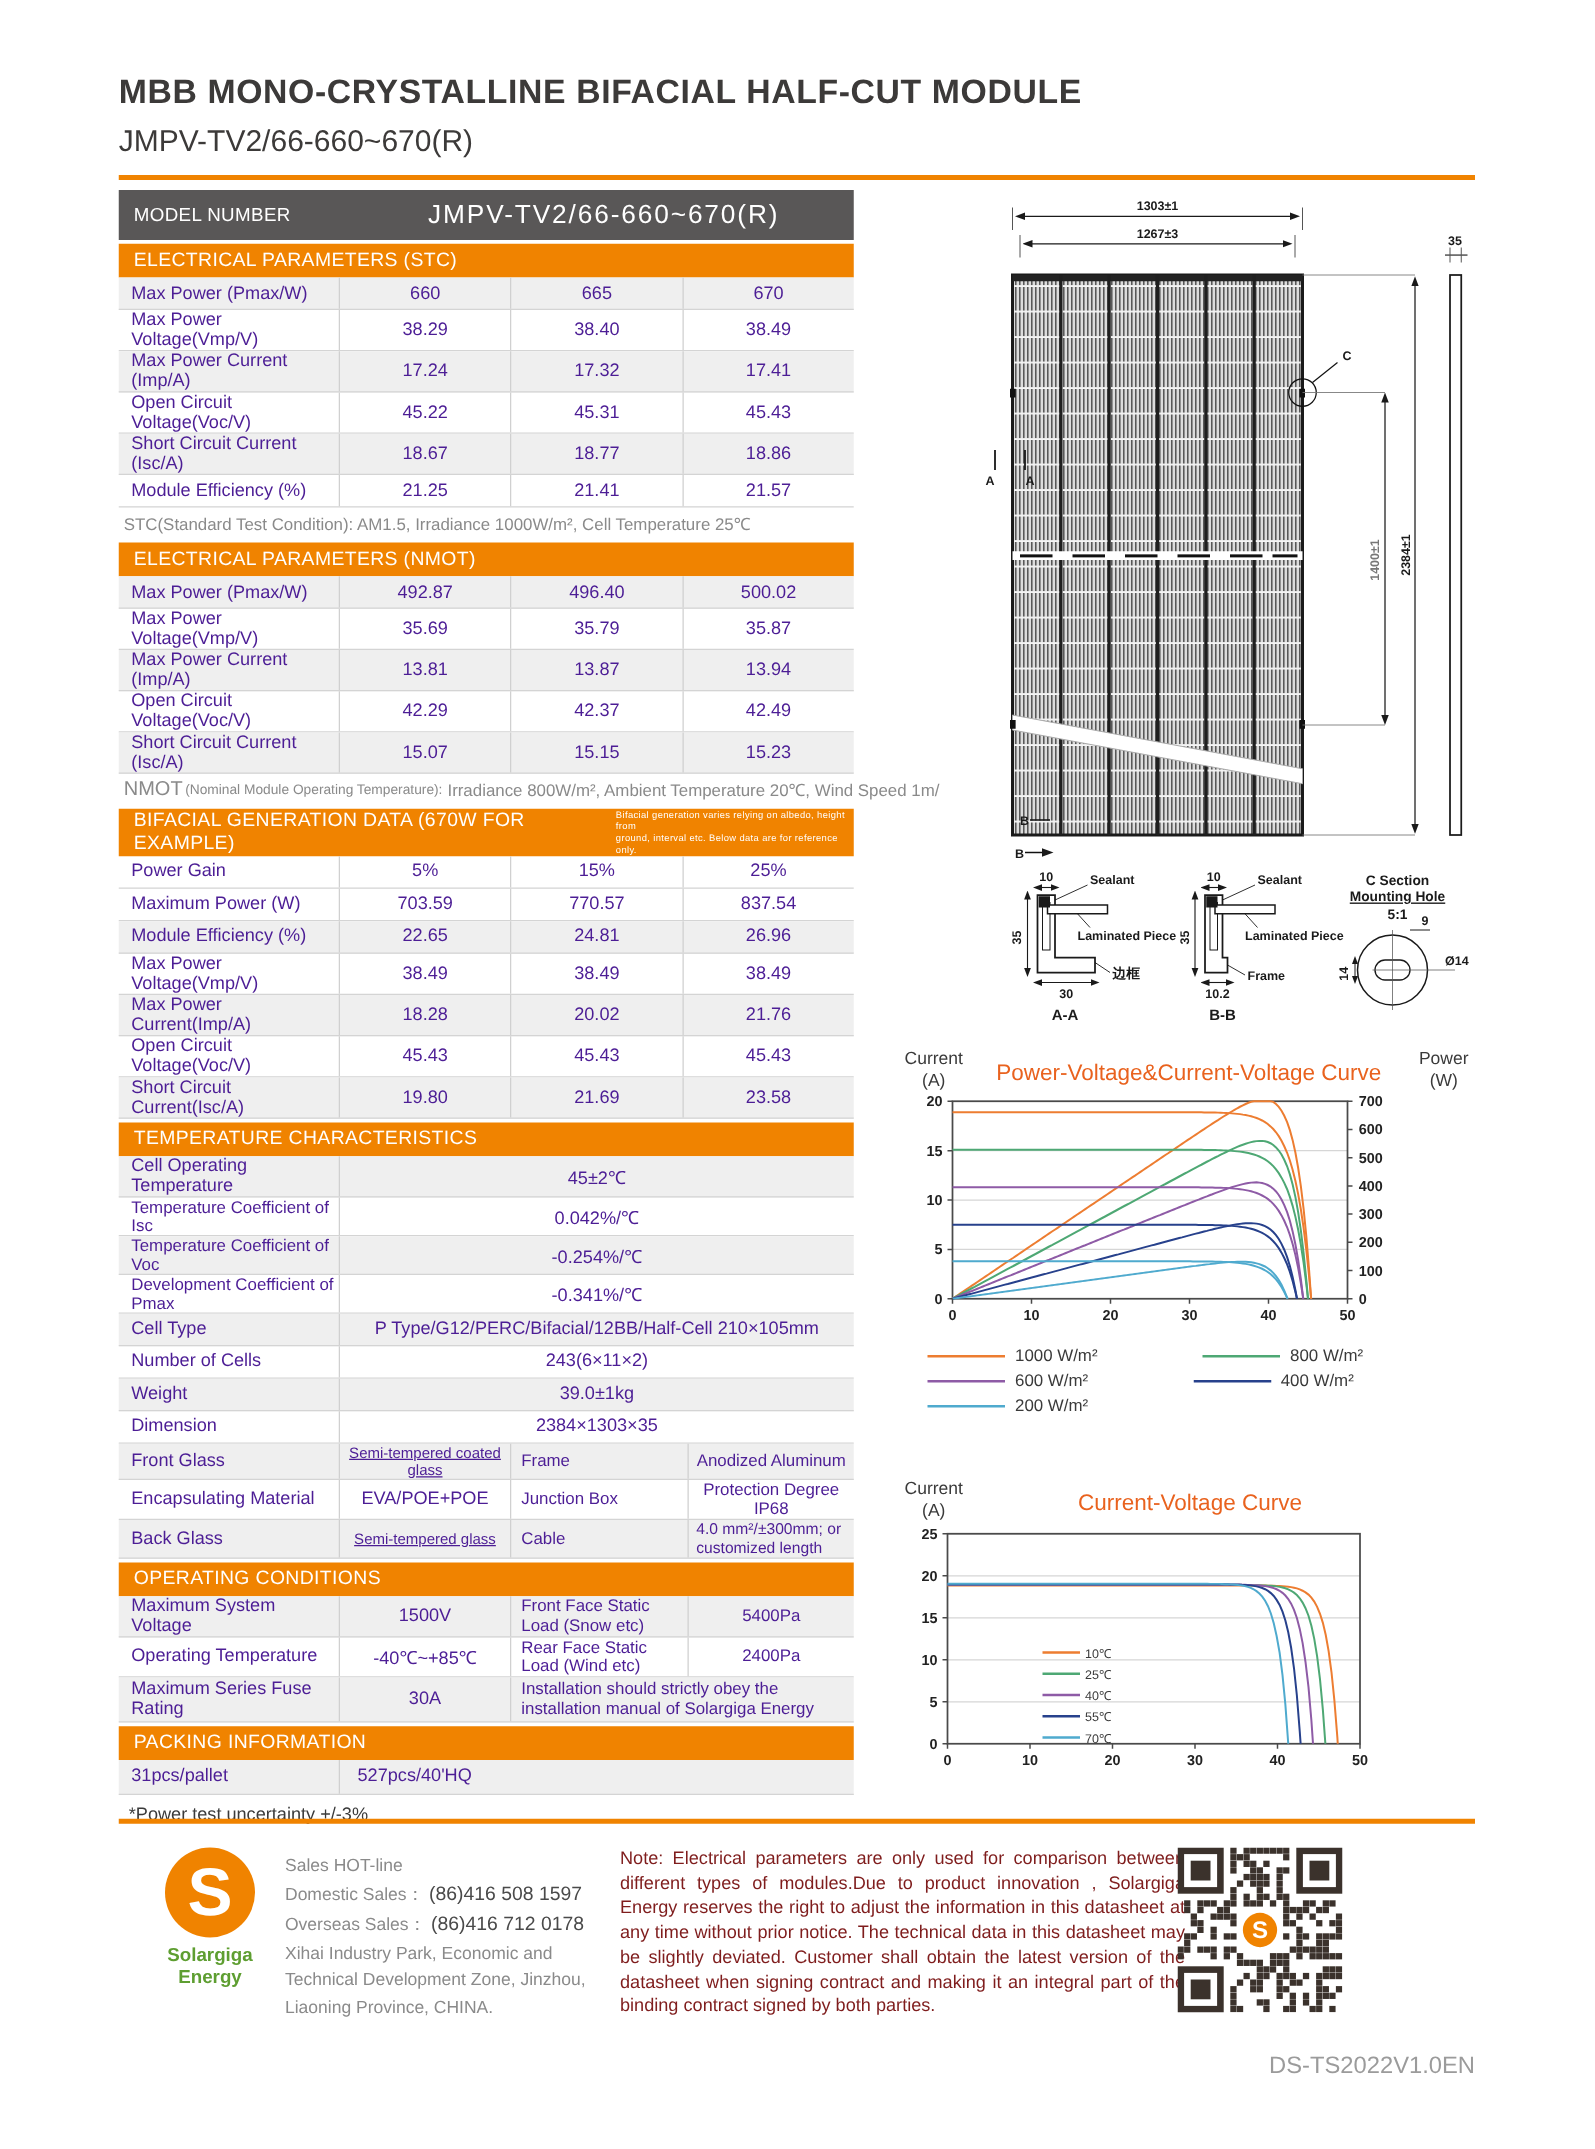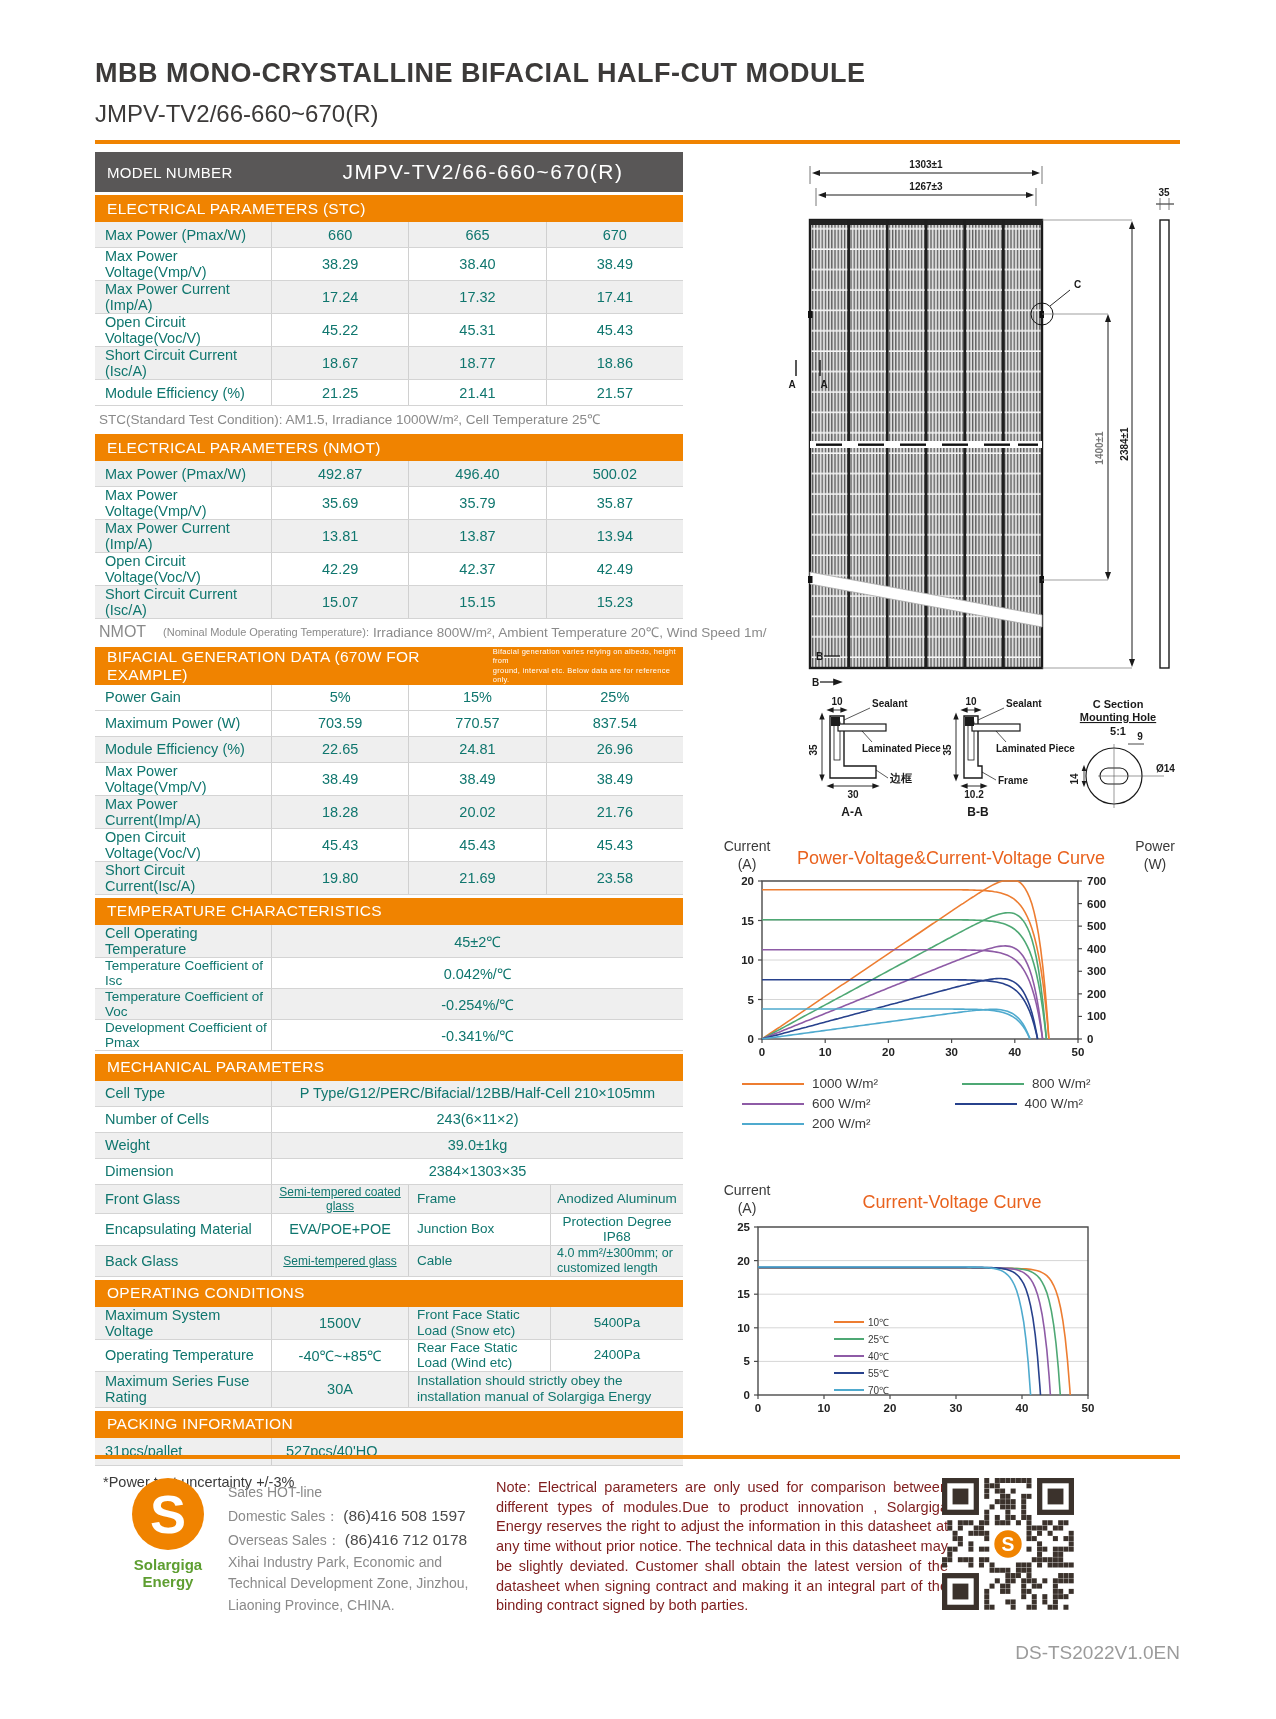--- a/index.html
+++ b/index.html
@@ -9,33 +9,33 @@
   #page-title{left:95px;top:58px;font-size:27px;font-weight:600;letter-spacing:.5px;color:#3c3a39;}
   #page-subtitle{left:95px;top:100px;font-size:24px;font-weight:500;color:#3c3a39;}
   #title-rule{left:95px;top:140px;width:1085px;height:4px;background:#F08300;}
   
   #lcol{left:95px;top:152px;width:588px;}
   .model{display:flex;background:#595757;color:#fff;height:40px;align-items:center;}
   .model .ml{width:176px;padding-left:12px;font-size:15px;letter-spacing:.3px;}
   .model .mv{flex:1;text-align:center;font-size:21px;letter-spacing:1.5px;}
   .sec-h{background:#F08300;color:#fff;min-height:27px;display:flex;align-items:center;padding-left:12px;font-size:15.5px;letter-spacing:.3px;margin-top:3px;}
   .sec-h .hnote{font-size:7.5px;line-height:1.25;margin-left:22px;margin-right:6px;}
-  .tr{display:flex;border-bottom:1px solid #d4d4d4;font-size:14.5px;color:#0f766e;align-items:stretch;min-height:25px;}
+  .tr{display:flex;border-bottom:1px solid #d4d4d4;font-size:14.5px;color:#4c1d95;align-items:stretch;min-height:25px;}
   .tr.g{background:#EFEFEF;}
   .td{flex:1;display:flex;align-items:center;justify-content:center;border-left:1px solid #d0d0d0;box-sizing:border-box;text-align:center;}
   .td.lab{width:176px;flex:none;justify-content:flex-start;text-align:left;padding-left:10px;border-left:none;}
   .td.wide{flex:1;}
   .td.q1{width:176px;flex:none;justify-content:flex-start;text-align:left;padding-left:10px;border-left:none;}
   .td.q2{width:137px;flex:none;}
   .td.q3{width:142px;flex:none;justify-content:flex-start;text-align:left;padding-left:8px;font-size:13.5px;line-height:1.15;}
   .td.q4{width:133px;flex:none;font-size:13.5px;line-height:1.15;}
   .sm{font-size:12px;text-decoration:underline;}
   .sm2{font-size:13.5px;}
   .tblnote{min-height:25px;display:flex;align-items:center;color:#8a8a8a;font-size:13.5px;padding-left:4px;white-space:nowrap;}
-  .tblnote .big{font-size:16px;color:#8a8a8a;margin-right:17px;}
+  .tblnote .big{font-size:16px;color:#8a8a8a;margin-right:2px;}
   .tblnote .tiny{font-size:11px;margin-right:4px;}
   .footnote{margin-top:8px;font-size:14.5px;color:#3a3a3a;padding-left:8px;}
   
   #drawing{left:712px;top:148px;}
   svg text{font-family:"Liberation Sans",sans-serif;}
   .dim{font-size:10px;font-weight:bold;fill:#1a1a1a;}
   .dlabel{font-size:10px;font-weight:bold;fill:#1a1a1a;}
   .chart-box{width:470px;}
   #chart1{left:716px;top:838px;}
   #chart2{left:716px;top:1182px;}
@@ -213,21 +213,20 @@
     </div>
   <div class="tr g">
       <div class="td lab sm2">Temperature Coefficient of Voc</div>
       <div class="td wide">-0.254%/℃</div>
     </div>
   <div class="tr">
       <div class="td lab sm2">Development Coefficient of Pmax</div>
       <div class="td wide">-0.341%/℃</div>
     </div>
 
-  <div class="sec-h">MECHANICAL PARAMETERS</div>
   <div class="tr g">
       <div class="td lab">Cell Type</div>
       <div class="td wide">P Type/G12/PERC/Bifacial/12BB/Half-Cell 210×105mm</div>
     </div>
   <div class="tr">
       <div class="td lab">Number of Cells</div>
       <div class="td wide">243(6×11×2)</div>
     </div>
   <div class="tr g">
       <div class="td lab">Weight</div>

